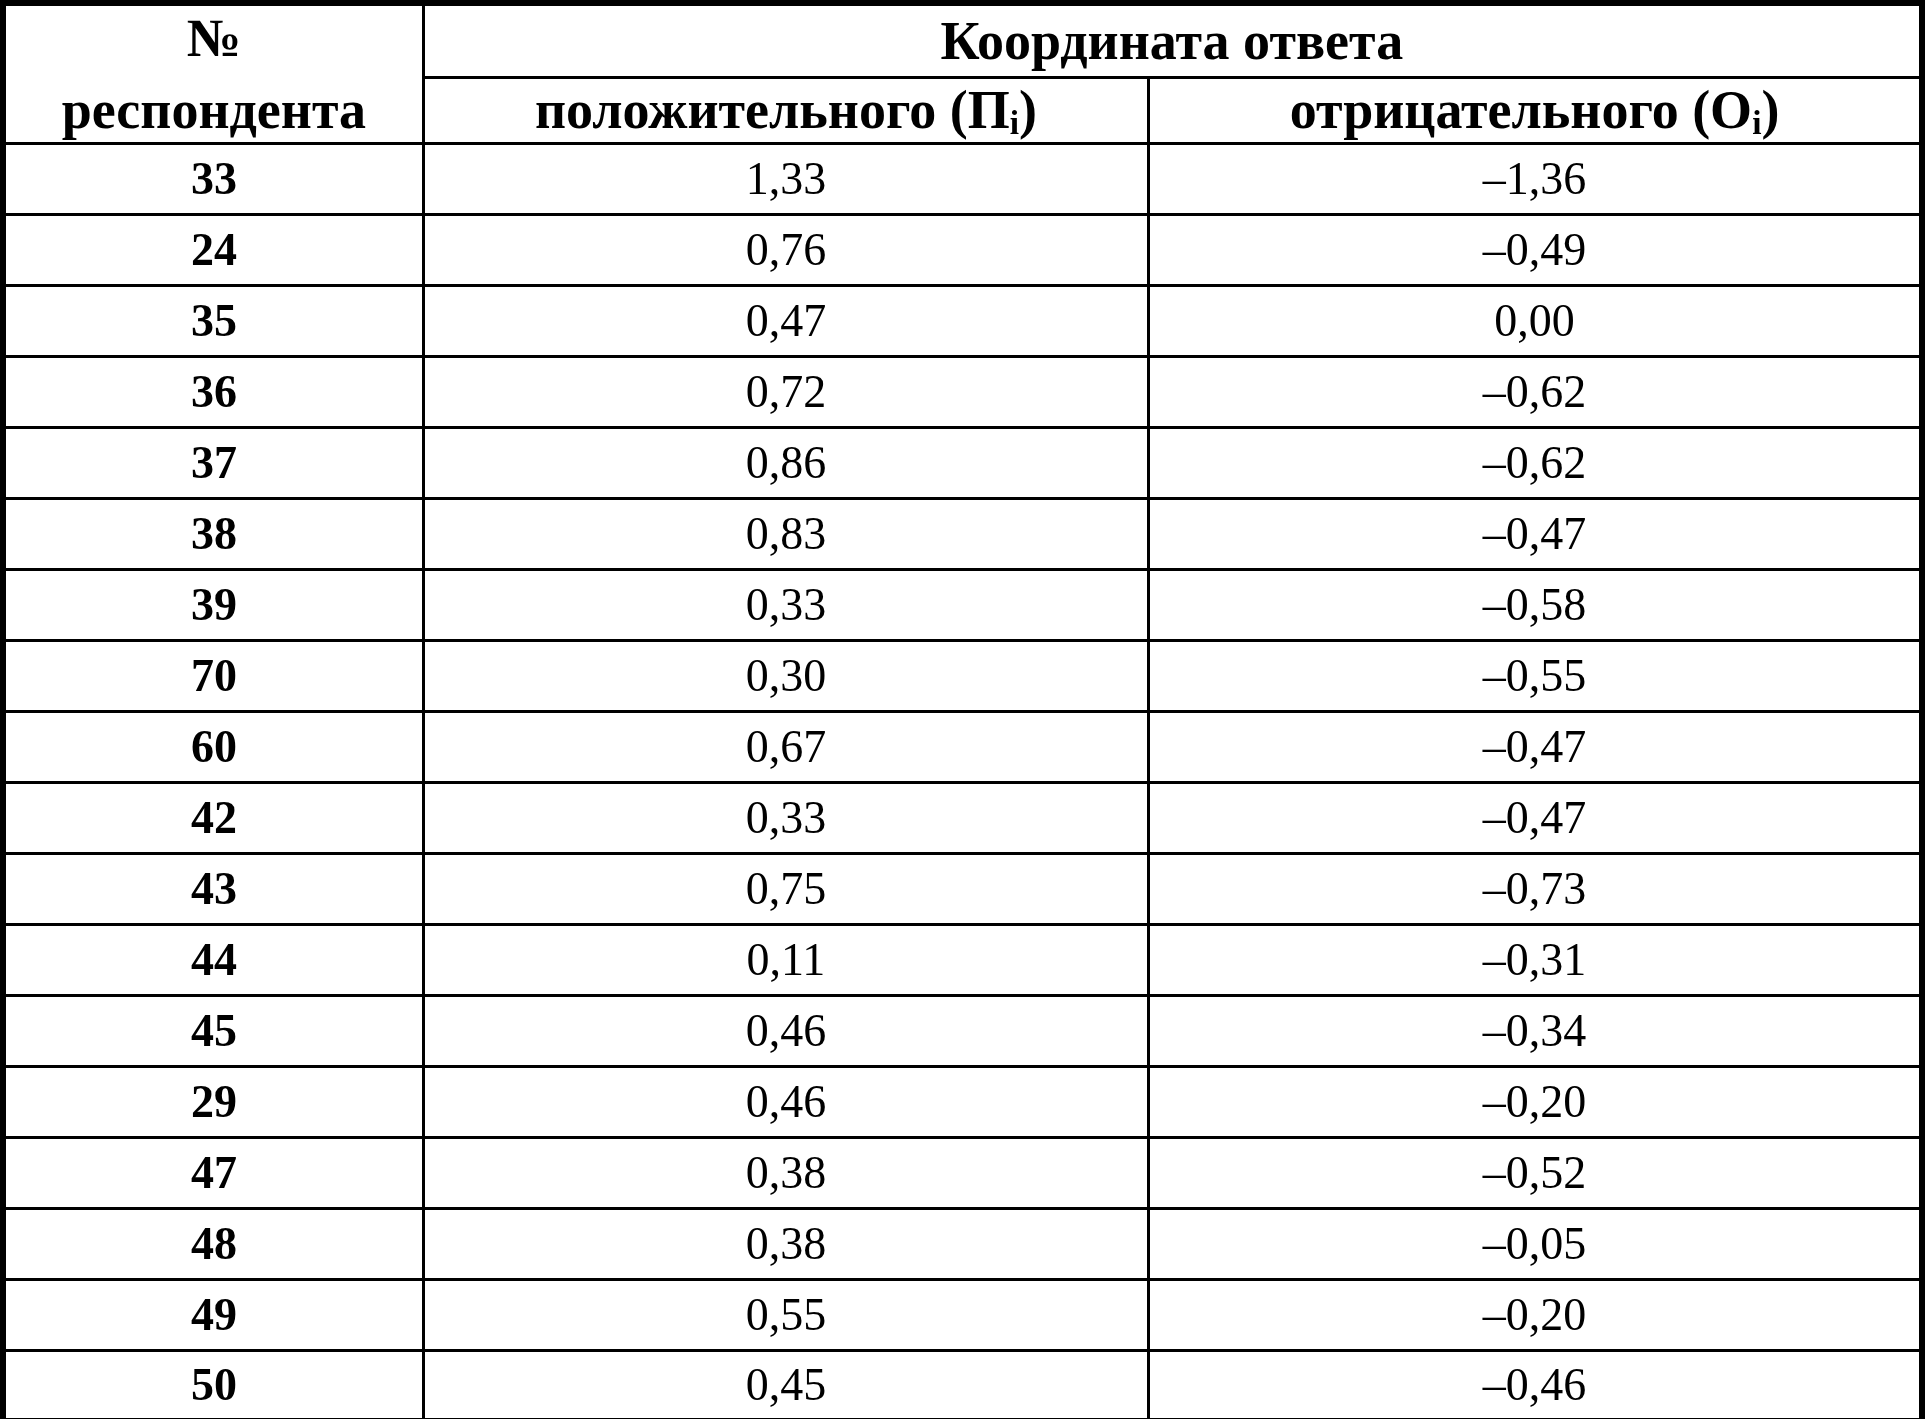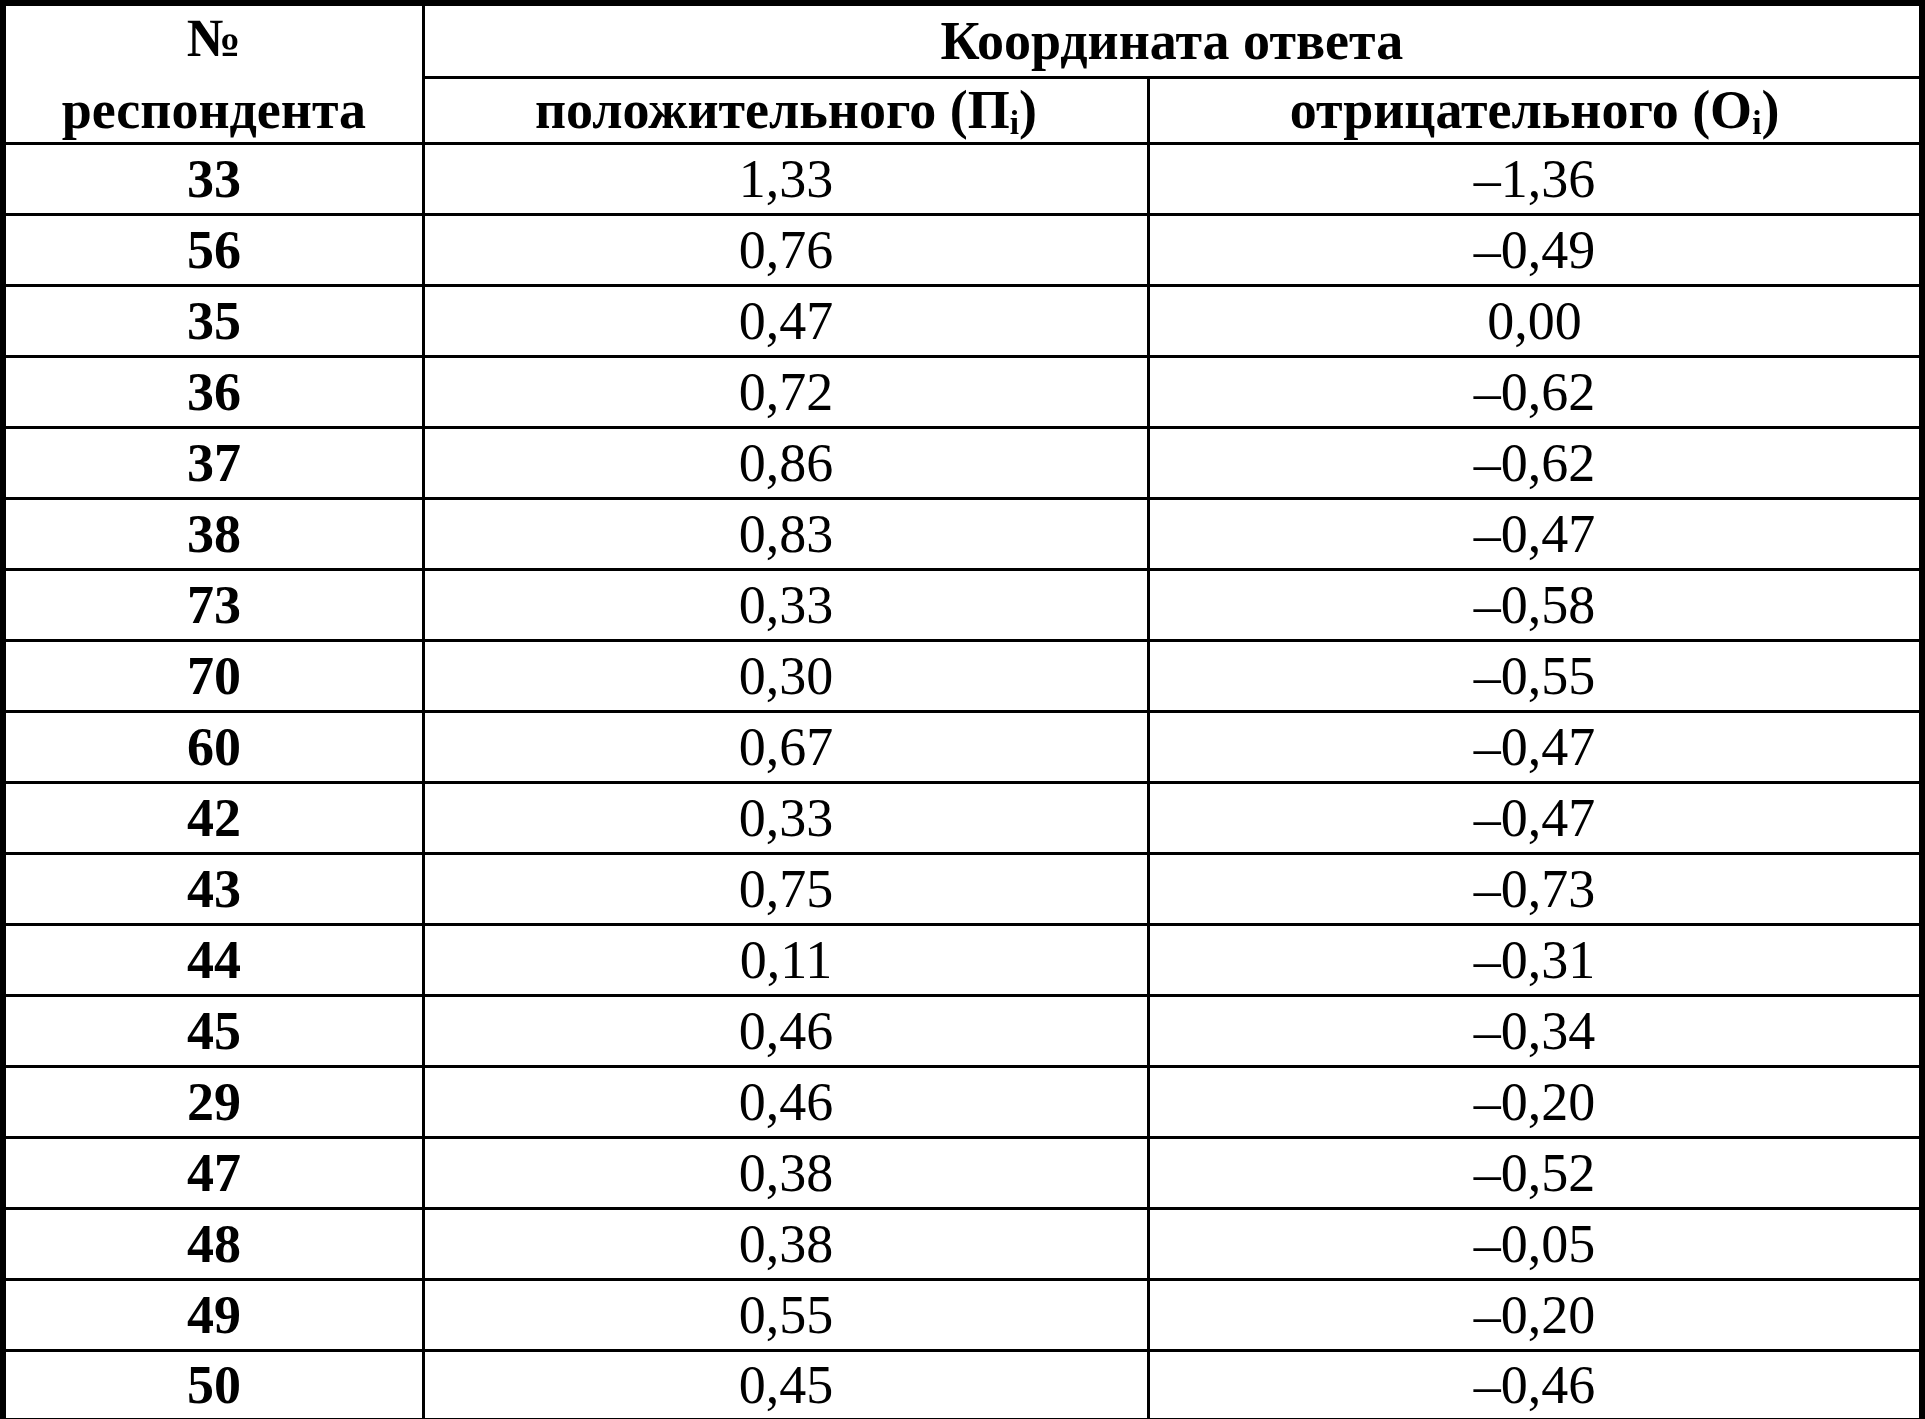--- a/index.html
+++ b/index.html
@@ -33,21 +33,21 @@
   thead tr.group-row { height: 74px; }
   thead tr.sub-row   { height: 66px; }
   tbody tr           { height: 71px; }
 
   th {
     font-weight: bold;
     font-size: 54px;
     line-height: 1.15;
   }
   td {
-    font-size: 54px;
+    font-size: 46px;
     font-weight: normal;
   }
   td.num { font-weight: bold; }
 
   th.respondent-head .line { display: block; }
   th.respondent-head .line + .line { margin-top: 10px; }
 
   .subscr {
     font-size: 0.62em;
     position: relative;
@@ -78,21 +78,21 @@
         <th><span>отрицательного (О</span><span class="subscr">i</span><span>)</span></th>
       </tr>
     </thead>
     <tbody>
         <tr>
     <td class="num">33</td>
     <td class="val">1,33</td>
     <td class="val">–1,36</td>
   </tr>
         <tr>
-    <td class="num">56</td>
+    <td class="num">24</td>
     <td class="val">0,76</td>
     <td class="val">–0,49</td>
   </tr>
         <tr>
     <td class="num">35</td>
     <td class="val">0,47</td>
     <td class="val">0,00</td>
   </tr>
         <tr>
     <td class="num">36</td>
@@ -103,21 +103,21 @@
     <td class="num">37</td>
     <td class="val">0,86</td>
     <td class="val">–0,62</td>
   </tr>
         <tr>
     <td class="num">38</td>
     <td class="val">0,83</td>
     <td class="val">–0,47</td>
   </tr>
         <tr>
-    <td class="num">73</td>
+    <td class="num">39</td>
     <td class="val">0,33</td>
     <td class="val">–0,58</td>
   </tr>
         <tr>
     <td class="num">70</td>
     <td class="val">0,30</td>
     <td class="val">–0,55</td>
   </tr>
         <tr>
     <td class="num">60</td>

